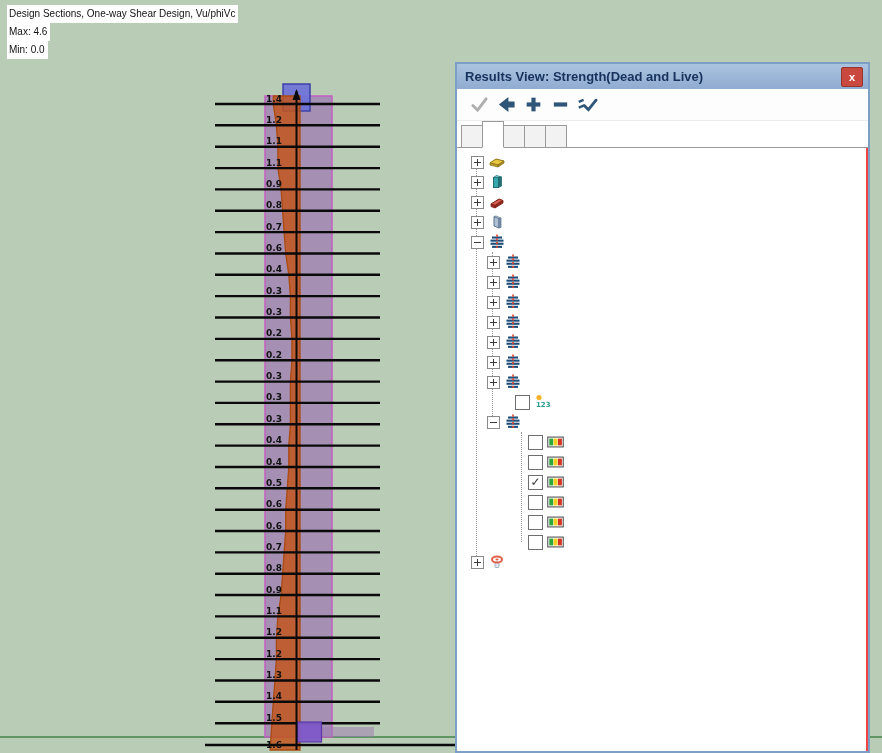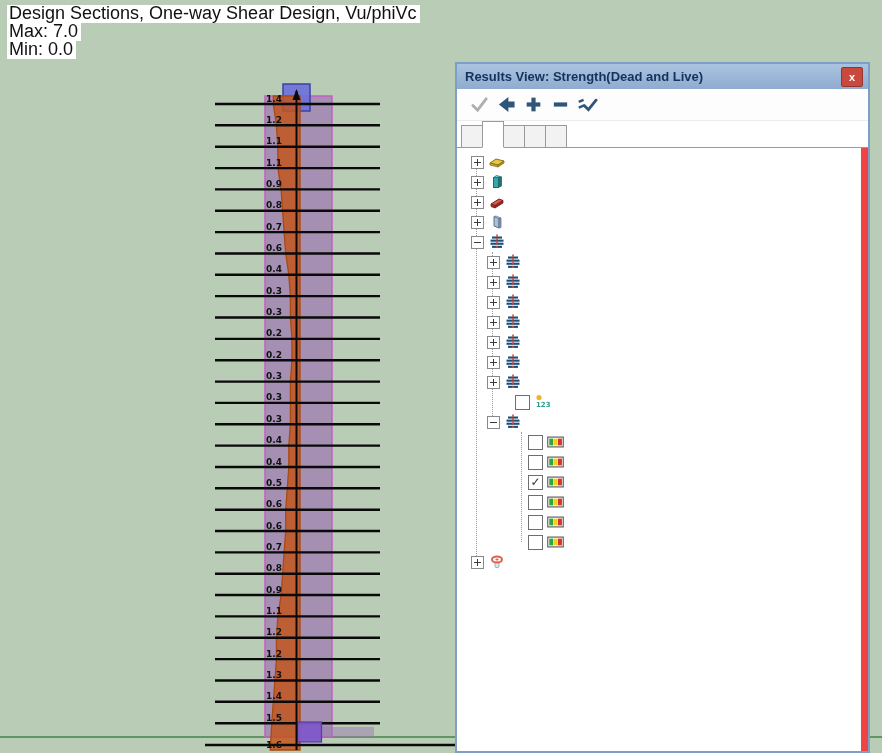--- a/index.html
+++ b/index.html
@@ -1,20 +1,20 @@
 <!DOCTYPE html>
 <html><head>
 <meta charset="utf-8">
 <style>
   html,body{margin:0;padding:0;}
   body{width:882px;height:753px;overflow:hidden;font-family:"Liberation Sans",sans-serif;}
   #stage{position:relative;width:882px;height:753px;background:#b9ccb6;overflow:hidden;}
   
   #model-svg{position:absolute;left:0;top:0;z-index:1;}
-  #overlay-text{position:absolute;left:7px;top:5px;z-index:2;font-size:18px;color:#111;line-height:17px;}
+  #overlay-text{position:absolute;left:7px;top:5px;z-index:2;font-size:10px;color:#111;line-height:17px;}
   #overlay-text .oline{display:table;background:#fff;padding:0 3px 1px 2px;white-space:nowrap;}
   
   #results-panel{position:absolute;left:455px;top:62px;width:415px;height:691px;z-index:3;
     background:#fff;border:2px solid #7e9fc5;box-sizing:border-box;display:flex;flex-direction:column;}
   #panel-titlebar{height:25px;flex:0 0 25px;background:linear-gradient(#aac3df,#8fabd0);
     display:flex;align-items:center;padding-left:8px;position:relative;
     font-size:13px;font-weight:bold;color:#16325c;}
   #panel-close{position:absolute;right:5px;top:3px;width:20px;height:18px;background:#c9493f;
     border:1px solid #96352d;border-radius:2px;color:#fff;font-size:11px;font-weight:bold;
     display:flex;align-items:center;justify-content:center;line-height:1;}
@@ -23,21 +23,21 @@
   .tbtn{width:24px;height:20px;margin-right:3px;display:flex;align-items:center;justify-content:center;}
   .tbtn svg{width:21px;height:19px;}
   .tbtn.help{font-size:19px;font-weight:bold;color:#e2571b;font-family:"Liberation Serif",serif;}
   #panel-tabs{height:26px;flex:0 0 26px;background:#fff;display:flex;align-items:flex-end;
     padding-left:4px;border-bottom:1px solid #9a9a9a;}
   .tab{height:21px;padding:0 10px;display:flex;align-items:center;font-size:13px;color:#1a1a1a;
     background:#f2f2f2;border:1px solid #9a9a9a;border-bottom:none;margin-right:-1px;}
   .tab.active{height:25px;background:#fff;position:relative;z-index:2;margin-bottom:-1px;
     border-bottom:1px solid #fff;}
   #panel-tree{flex:1;background:#fff;position:relative;overflow:hidden;padding-top:4px;
-    font-size:13px;color:#1a1a1a;border-right:7px solid #ef4444;}
+    font-size:13px;color:#1a1a1a;border-right:2px solid #ef4444;}
   .tree-row{height:20px;display:flex;align-items:center;white-space:nowrap;overflow:hidden;position:relative;z-index:2;}
   .expander{width:11px;height:11px;flex:0 0 11px;border:1px solid #898989;background:#fff;
     box-sizing:content-box;position:relative;margin-right:5px;}
   .expander:before,.expander:after{content:"";position:absolute;background:#3a3a3a;}
   .expander:before{left:2px;right:2px;top:5px;height:1px;}
   .expander.plus:after{top:2px;bottom:2px;left:5px;width:1px;}
   .cbx{width:13px;height:13px;flex:0 0 13px;border:1px solid #6e6e6e;background:#fff;margin-right:4px;
     display:flex;align-items:center;justify-content:center;font-size:12px;color:#3a3a3a;line-height:1;}
   .node-icon{flex:0 0 auto;margin-right:5px;display:flex;align-items:center;}
   .node-icon svg{display:block;}
@@ -118,21 +118,21 @@
       <text x="282" y="635.3" text-anchor="end" font-size="9" font-weight="bold" fill="#111" font-family="DejaVu Sans, sans-serif">1.2</text>
       <text x="282" y="656.6" text-anchor="end" font-size="9" font-weight="bold" fill="#111" font-family="DejaVu Sans, sans-serif">1.2</text>
       <text x="282" y="678.0" text-anchor="end" font-size="9" font-weight="bold" fill="#111" font-family="DejaVu Sans, sans-serif">1.3</text>
       <text x="282" y="699.3" text-anchor="end" font-size="9" font-weight="bold" fill="#111" font-family="DejaVu Sans, sans-serif">1.4</text>
       <text x="282" y="720.7" text-anchor="end" font-size="9" font-weight="bold" fill="#111" font-family="DejaVu Sans, sans-serif">1.5</text>
       <text x="282" y="747.5" text-anchor="end" font-size="9" font-weight="bold" fill="#111" font-family="DejaVu Sans, sans-serif">1.6</text>
     </svg>
 
   <div id="overlay-text">
     <div class="oline">Design Sections, One-way Shear Design, Vu/phiVc</div>
-    <div class="oline">Max: 7.0</div>
+    <div class="oline">Max: 4.6</div>
     <div class="oline">Min: 0.0</div>
   </div>
 
   <div id="results-panel">
     <div id="panel-titlebar">
       <span>Results View: Strength(Dead and Live)</span>
       <div id="panel-close">x</div>
     </div>
     <div id="panel-toolbar">
         <div class="tbtn">

